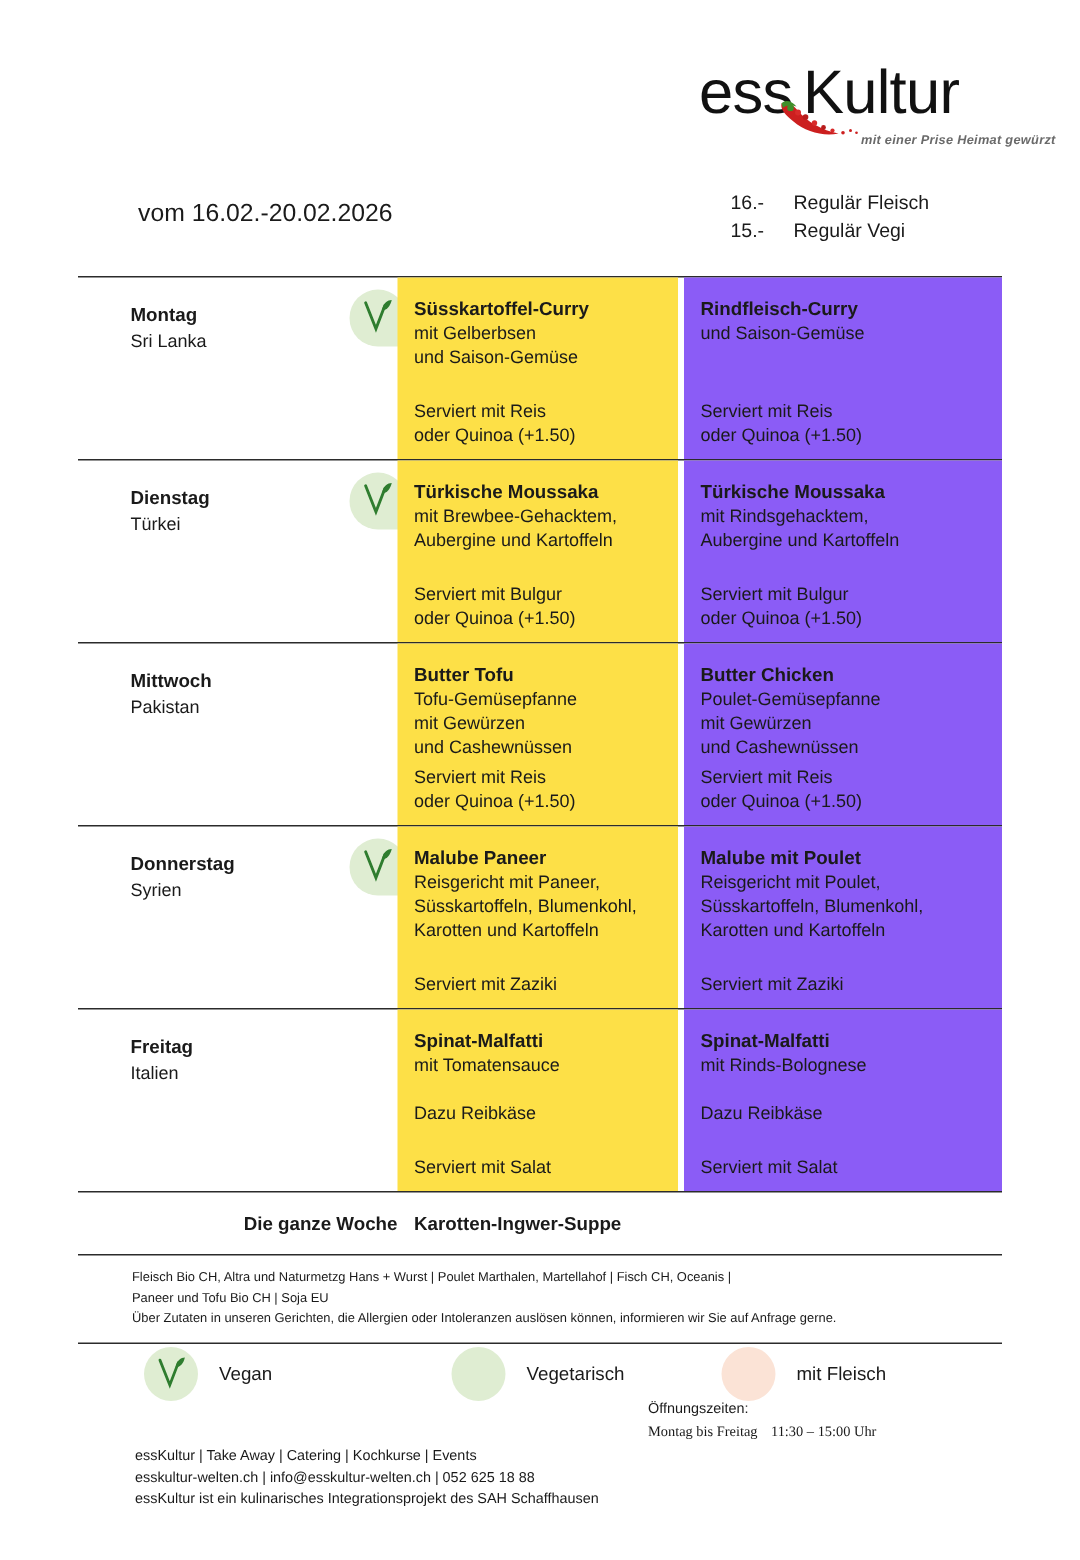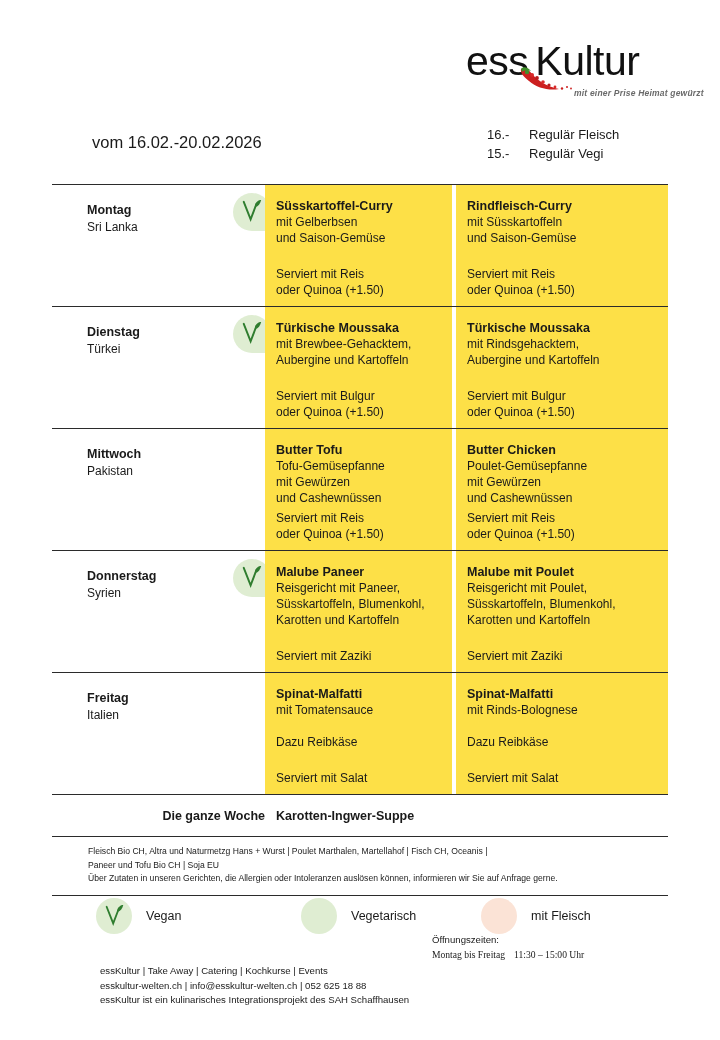--- a/index.html
+++ b/index.html
@@ -130,21 +130,21 @@
   .col-veg {
     width: 187px;
     background: #fde047;
   }
   .col-gap {
     width: 4px;
     flex: none;
   }
   .col-meat {
     width: 212px;
-    background: #fde047;
+    background: #8b5cf6;
   }
   .dish-title {
     font-size: 12.5px;
     font-weight: bold;
     line-height: 16px;
     white-space: nowrap;
   }
   .dish-line {
     font-size: 12px;
     line-height: 16px;
@@ -213,21 +213,21 @@
   .legend-dot svg { position: absolute; left: 8px; top: 6px; }
   .legend-label {
     font-size: 12.5px;
     margin-left: 14px;
     white-space: nowrap;
   }
 
   
   .footer-left {
     position: absolute;
-    left: 100px;
+    left: 90px;
     top: 964px;
     font-size: 9.6px;
     line-height: 14.5px;
   }
   .footer-right {
     position: absolute;
     left: 432px;
     top: 933px;
     font-size: 9.6px;
     line-height: 14.5px;
@@ -289,21 +289,20 @@
       <div class="dish-line">mit Gelberbsen</div>
       <div class="dish-line">und Saison-Gemüse</div>
       <div class="dish-serve">
         <div class="dish-line">Serviert mit Reis</div>
         <div class="dish-line">oder Quinoa (+1.50)</div>
       </div>
     </div>
     <div class="col-gap"></div>
     <div class="col-dish col-meat">
       <div class="dish-title">Rindfleisch-Curry</div>
-      <div class="dish-line">mit Süsskartoffeln</div>
       <div class="dish-line">und Saison-Gemüse</div>
       <div class="dish-serve">
         <div class="dish-line">Serviert mit Reis</div>
         <div class="dish-line">oder Quinoa (+1.50)</div>
       </div>
     </div>
   </div>
 
   <div class="rule"></div>
 

